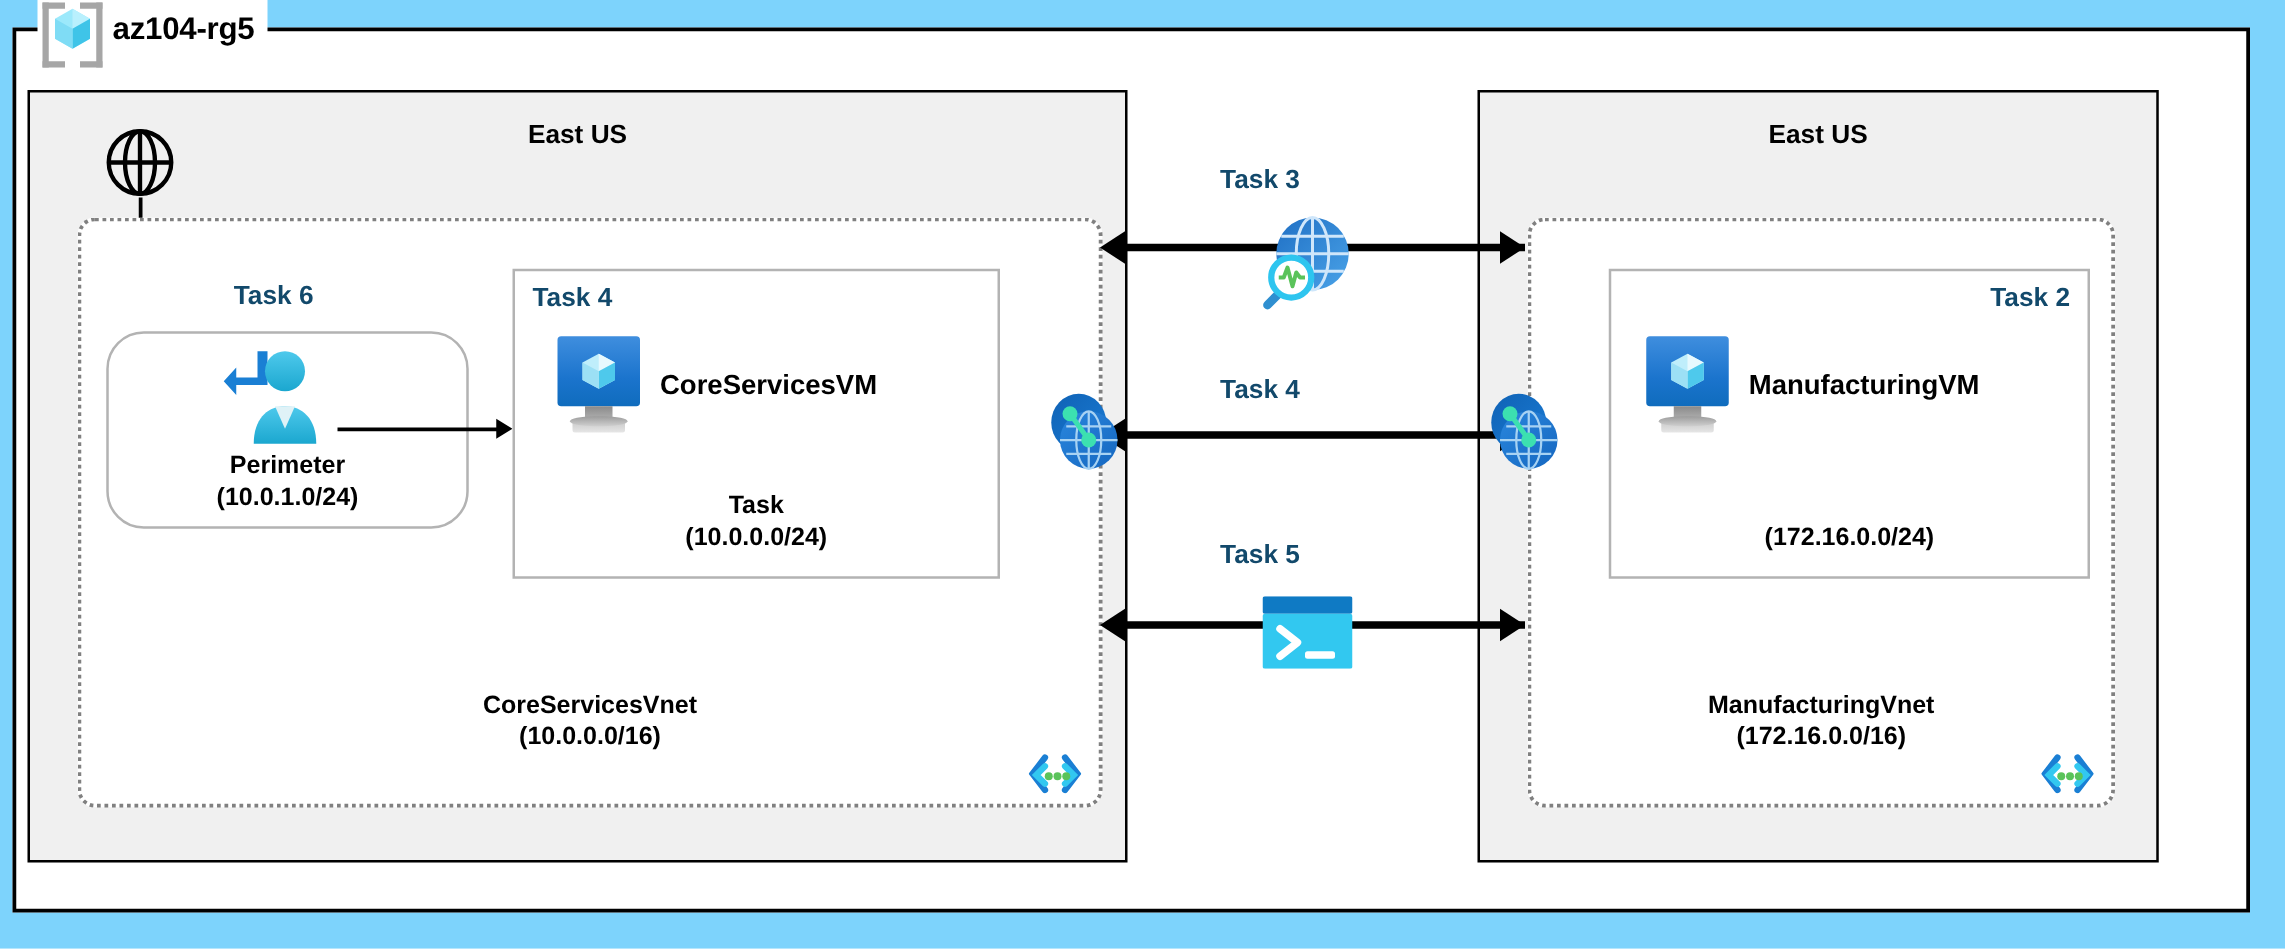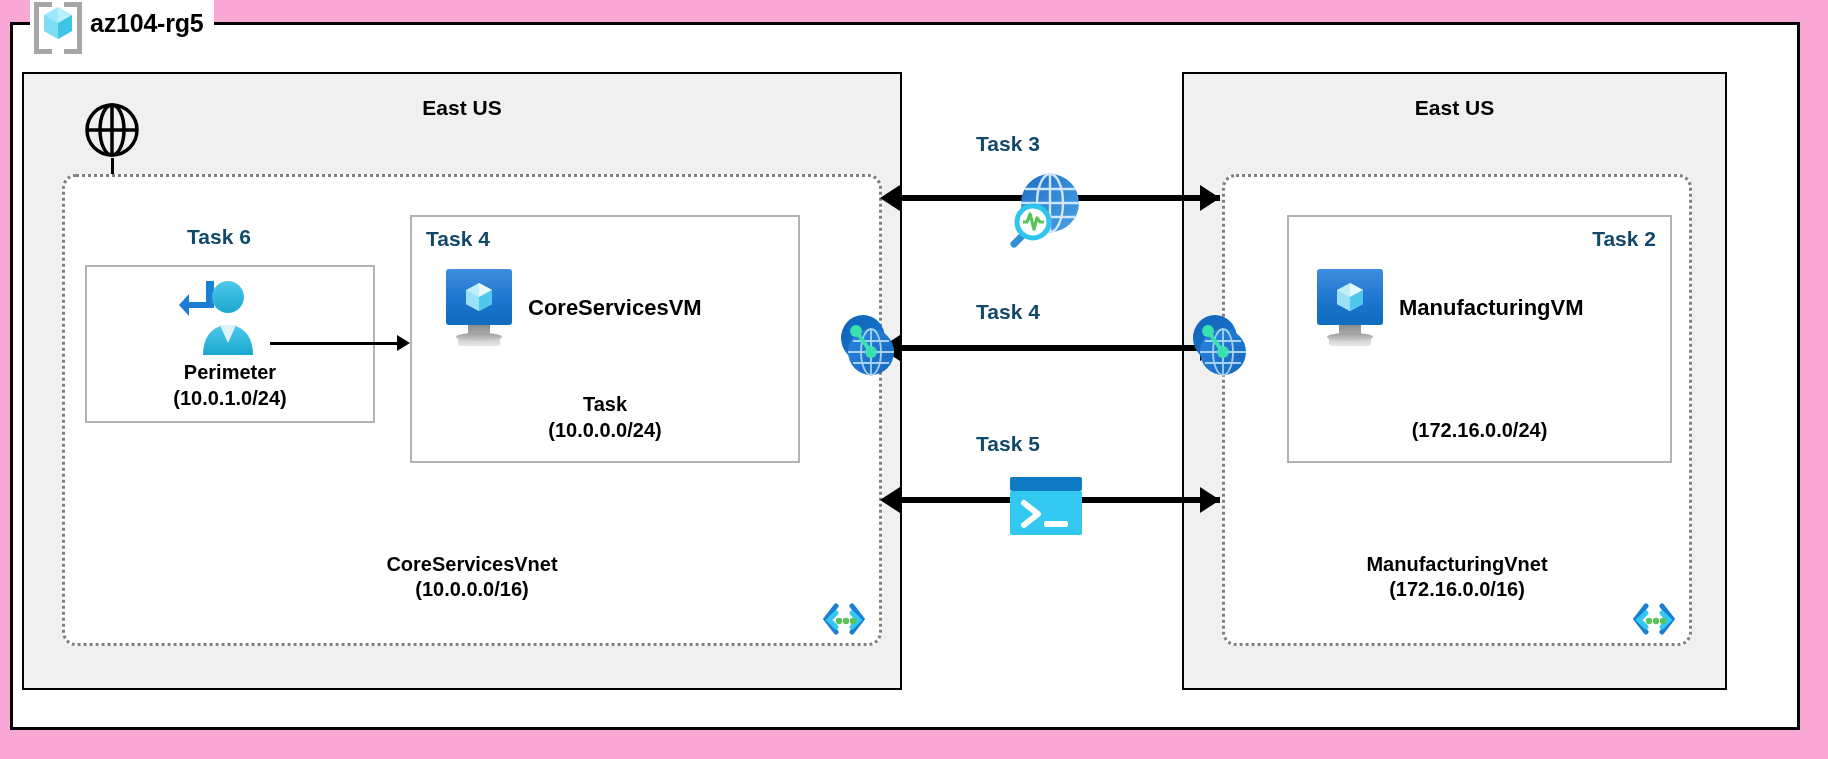--- a/index.html
+++ b/index.html
@@ -1,17 +1,17 @@
 <!DOCTYPE html>
 <html><head>
 <meta charset="utf-8">
 <style>
   html,body{margin:0;padding:0;background:#ffffff;}
   body{font-family:"Liberation Sans","DejaVu Sans",sans-serif;}
-  #stage{position:relative;width:1828px;height:759px;background:#f9a8d4;overflow:hidden;}
+  #stage{position:relative;width:1828px;height:759px;background:#7dd3fc;overflow:hidden;}
 
   
   .rg-box{position:absolute;left:10px;top:22px;width:1790px;height:708px;
           border:3px solid #000;box-sizing:border-box;background:#fff;}
   .rg-label{position:absolute;left:30px;top:0px;height:46px;display:flex;align-items:center;
             gap:8px;background:#fff;padding:0 10px 0 4px;z-index:5;}
   .rg-title{font-size:25px;font-weight:bold;color:#000;letter-spacing:-.2px;white-space:nowrap;}
 
   
   .rg-icon{position:relative;width:48px;height:46px;flex:0 0 48px;}
@@ -33,21 +33,21 @@
   .vnet-caption{position:absolute;left:0;right:0;text-align:center;
                 font-size:20px;font-weight:bold;color:#000;line-height:1.28;}
   #vnet-core .vnet-caption{bottom:40px;}
   #vnet-manu .vnet-caption{bottom:40px;}
 
   
   .subnet-glyph{position:absolute;right:14px;bottom:8px;width:42px;height:32px;}
 
   
   .subnet{position:absolute;background:#fff;border:2px solid #b3b3b3;box-sizing:border-box;}
-  #subnet-perimeter{left:20px;top:88px;width:290px;height:158px;}
+  #subnet-perimeter{left:20px;top:88px;width:290px;height:158px;border-radius:30px;}
   #subnet-core{left:345px;top:38px;width:390px;height:248px;}
   #subnet-manu{left:62px;top:38px;width:385px;height:248px;}
 
   .task-tag{position:absolute;font-size:21px;font-weight:bold;color:#12496b;white-space:nowrap;}
 
   .subnet-caption{position:absolute;left:0;right:0;text-align:center;
                   font-size:20px;font-weight:bold;color:#000;line-height:1.3;}
 
   
   .vm-row{position:absolute;display:flex;align-items:center;gap:14px;}

